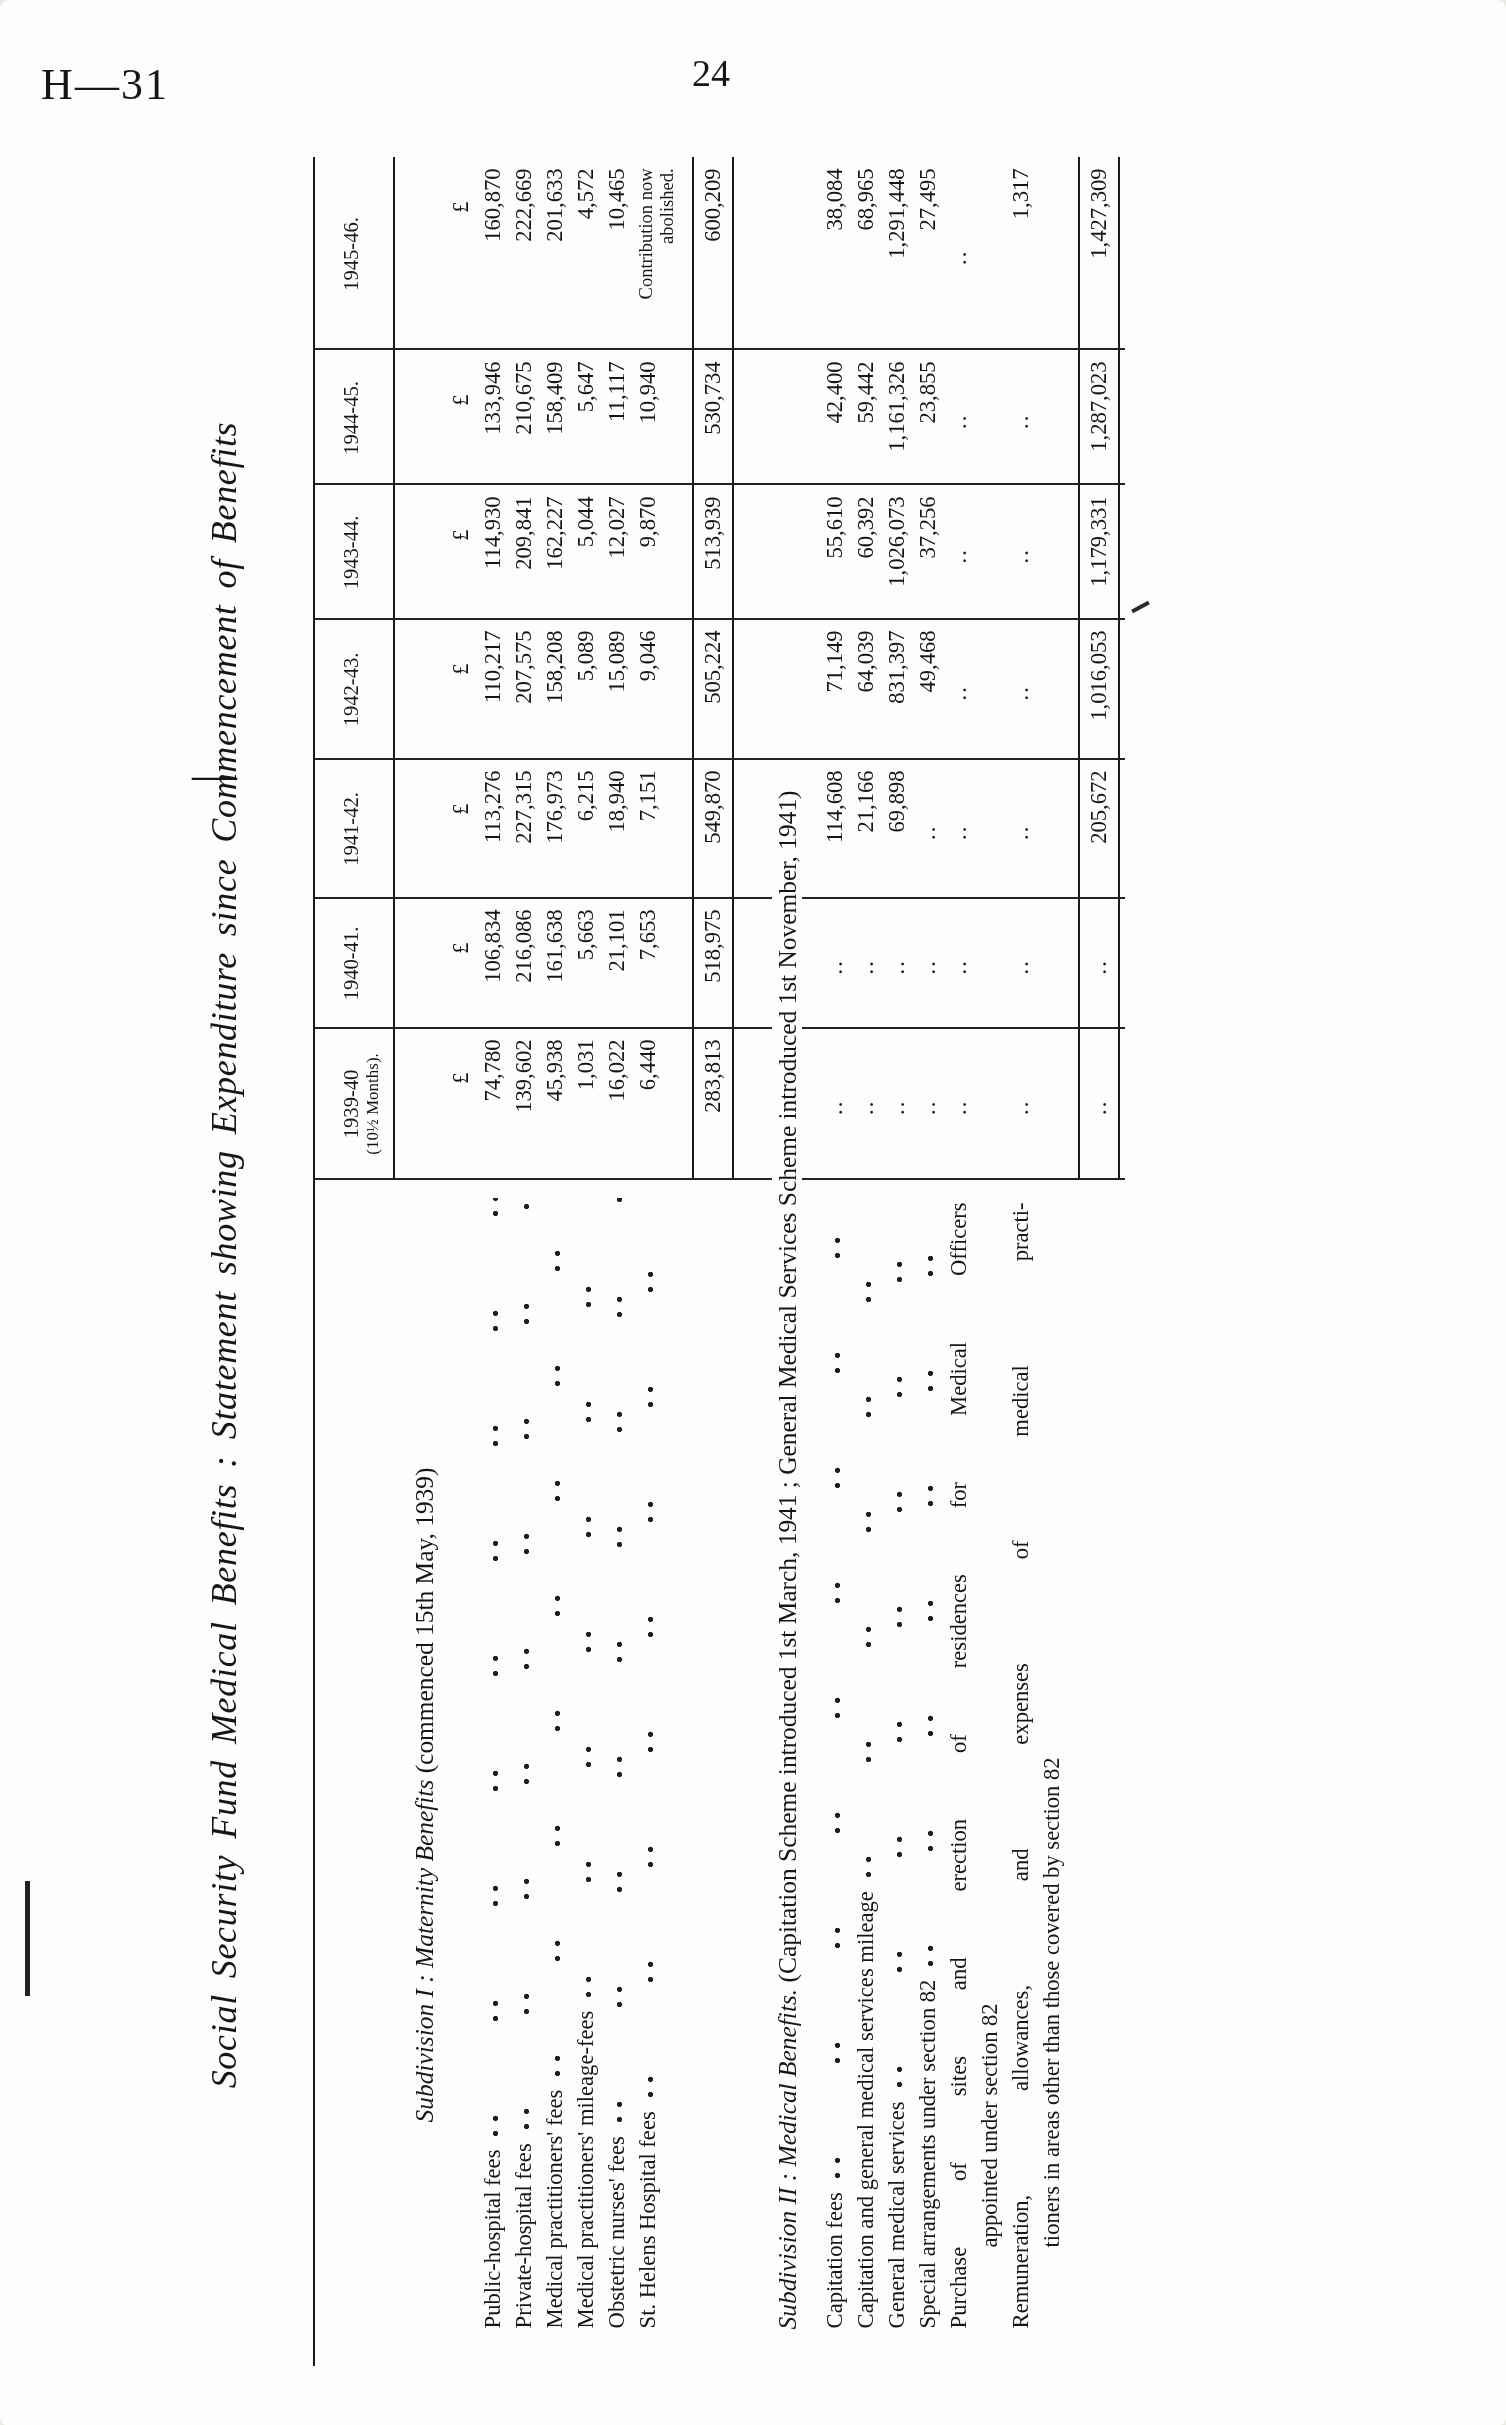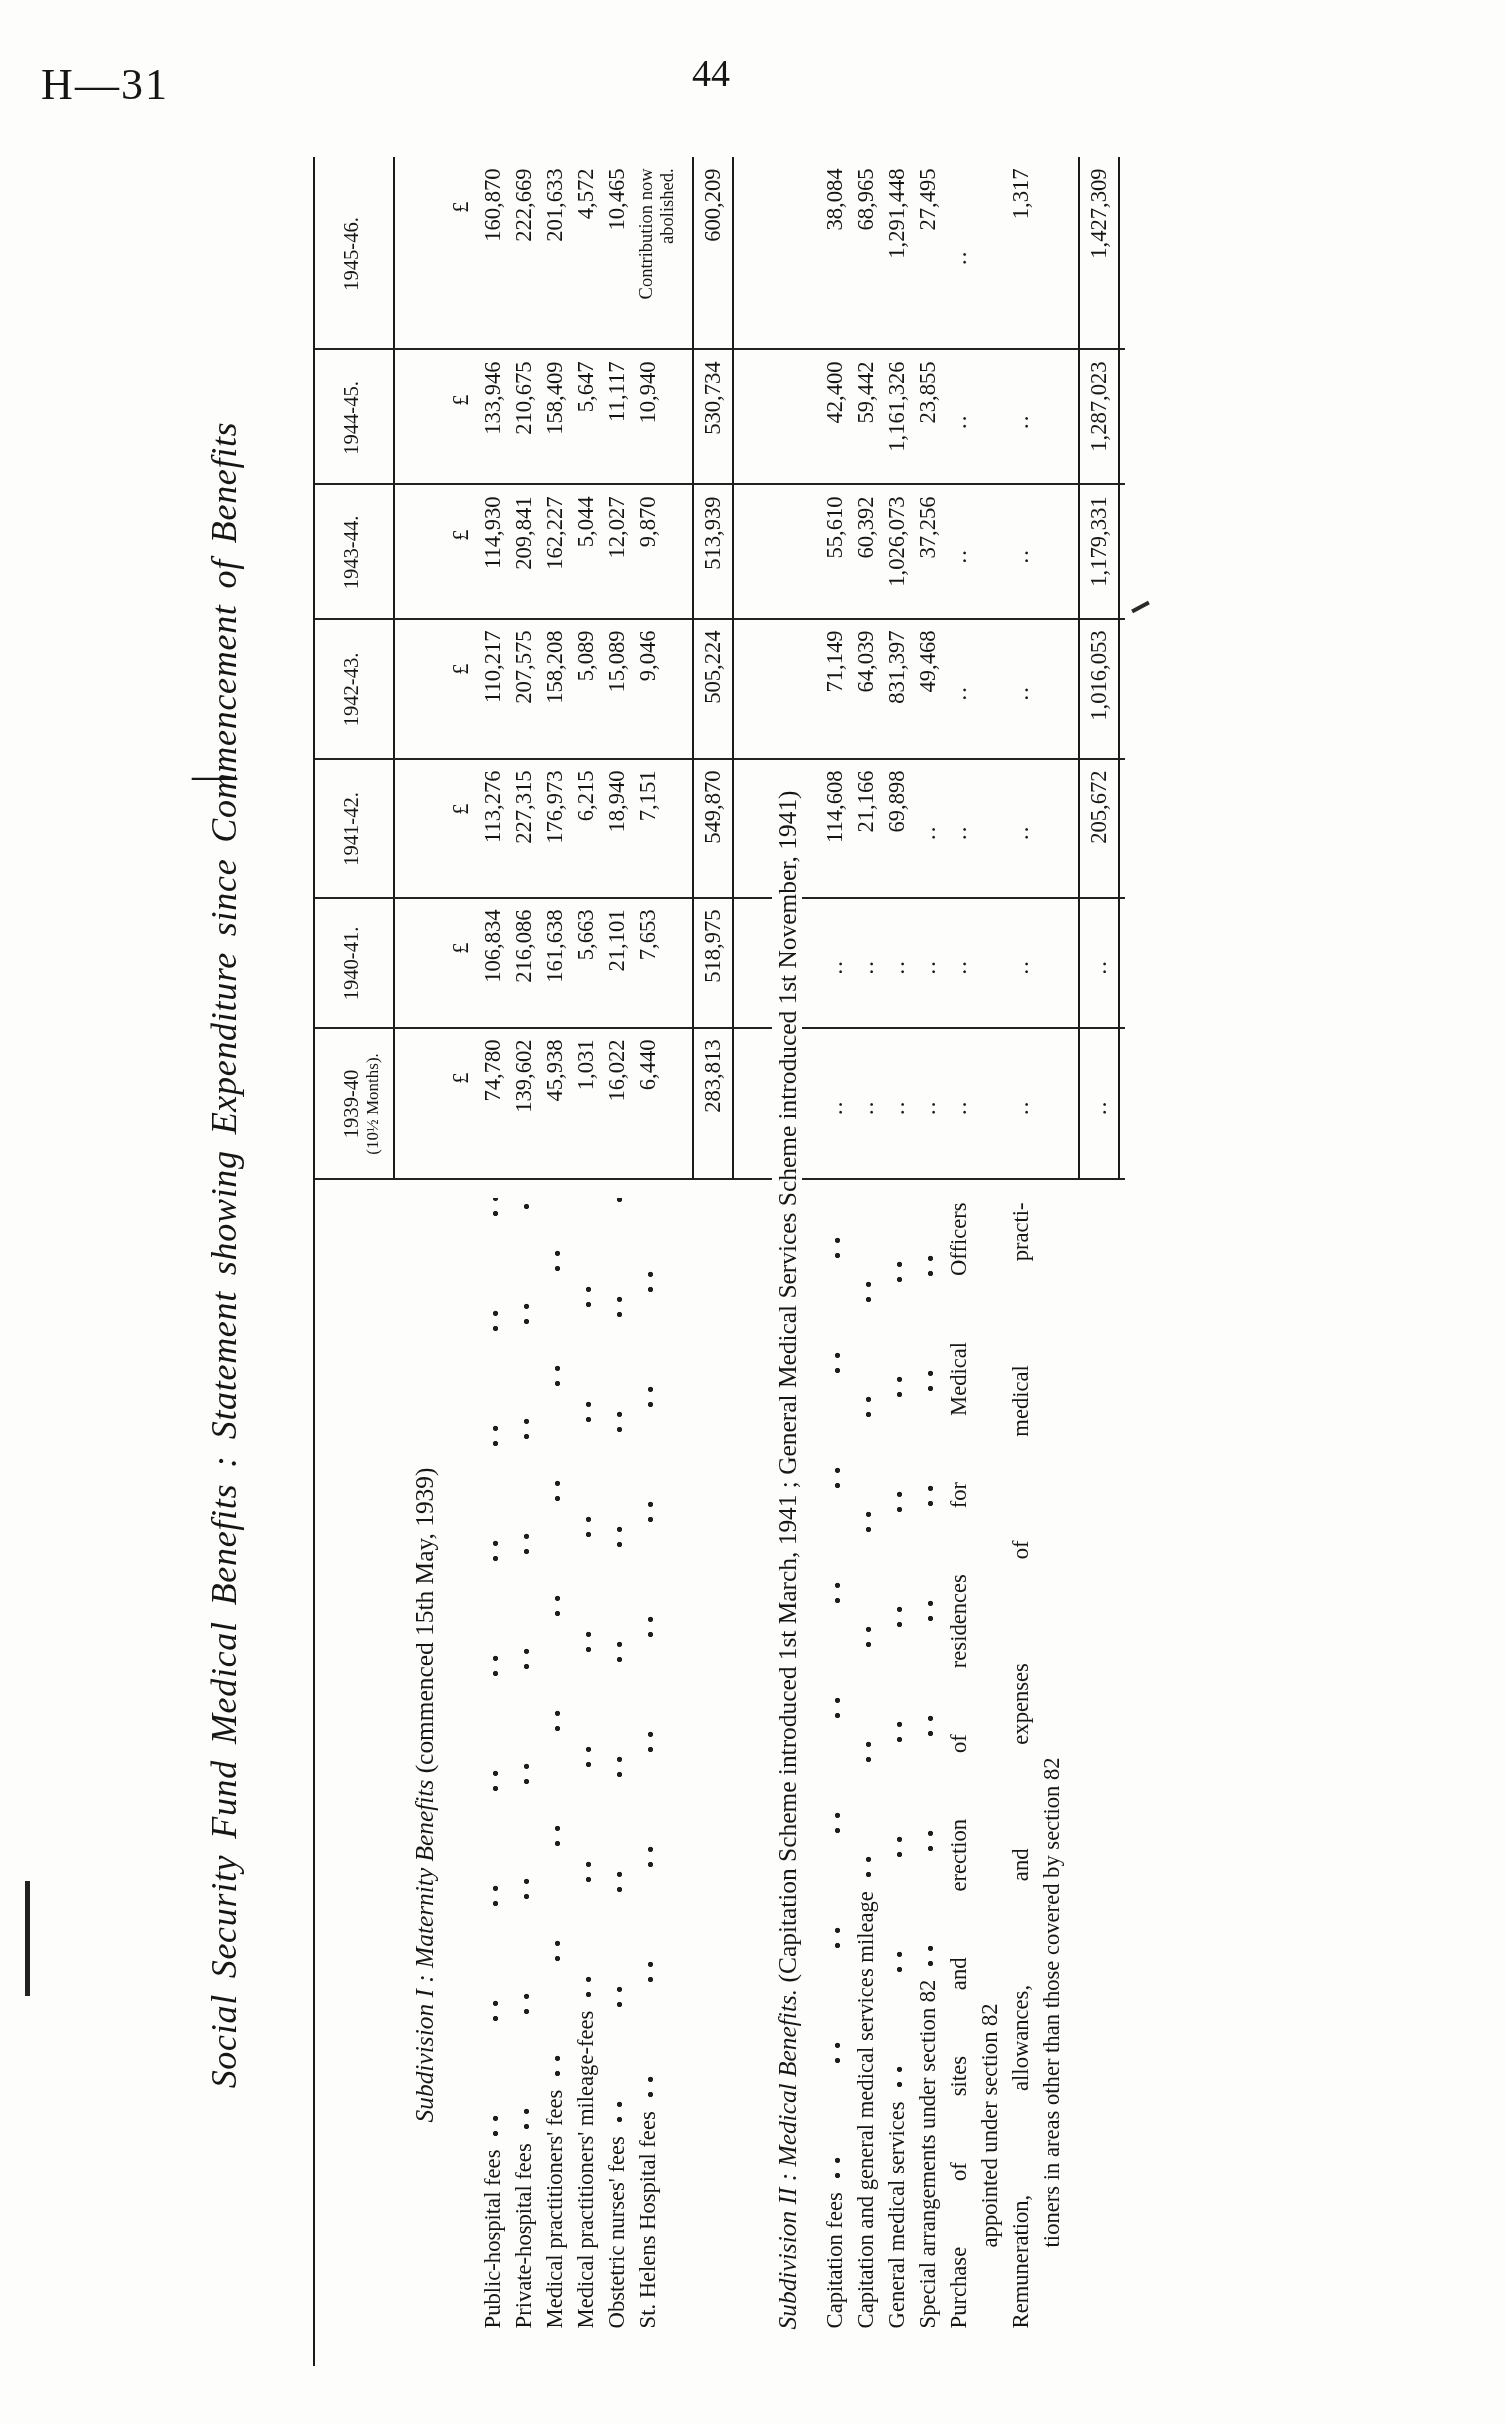--- a/index.html
+++ b/index.html
@@ -1,18 +1,18 @@
 <!DOCTYPE html>
 <html style="font-size:11px"><head>
 <meta charset="utf-8">
 <style>
   html,body{margin:0;padding:0;}
   body{width:1506px;height:2426px;background:#e9e9e6;}
   .page{position:relative;width:1506px;height:2426px;background:#fdfdfc;overflow:hidden;
-        font-family:"Liberation Serif","DejaVu Serif",serif;color:#161616;}
+        font-family:"Liberation Serif","DejaVu Serif",serif;color:#161616;border-radius:9px;}
   .doc-ref{position:absolute;left:41px;top:59px;font-size:44px;letter-spacing:2.1px;}
   .page-num{position:absolute;left:692px;top:51px;font-size:38px;}
   .stray-dash{position:absolute;left:192px;top:752px;font-size:45px;line-height:45px;}
   .artifact-bar{position:absolute;left:25px;top:1881px;width:4.8px;height:115px;background:#222;}
   .artifact-tick{position:absolute;left:1131px;top:605px;width:19px;height:4.1px;background:#2a2a2a;transform:rotate(-28deg);}
 
   
   .reading{position:absolute;left:-405px;top:720px;width:2264px;height:1070px;
            transform:rotate(-90deg);}
   .title{margin-top:11px;text-align:center;font-style:italic;font-size:36px;
@@ -59,21 +59,21 @@
 
   .trule{border-top:2.7px solid #1b1b1b;margin-left:1187px;position:relative;z-index:1;}
   .sp16{margin-top:11px}
   .totals-row{display:flex;min-height:38px;line-height:38px;font-size:22.6px;position:relative;z-index:1;}
 </style>
 </head>
 <body>
 
 <div class="page">
   <div class="doc-ref">H—31</div>
-  <div class="page-num">44</div>
+  <div class="page-num">24</div>
   <div class="stray-dash">—</div>
   <div class="artifact-bar"></div>
   <div class="artifact-tick"></div>
 
   <div class="reading">
     <div class="title">Social Security Fund Medical Benefits : Statement showing Expenditure since Commencement of Benefits</div>
 
     <div class="tbl">
       <div class="vr vrA"></div>
       <div class="vr vrB"></div>

